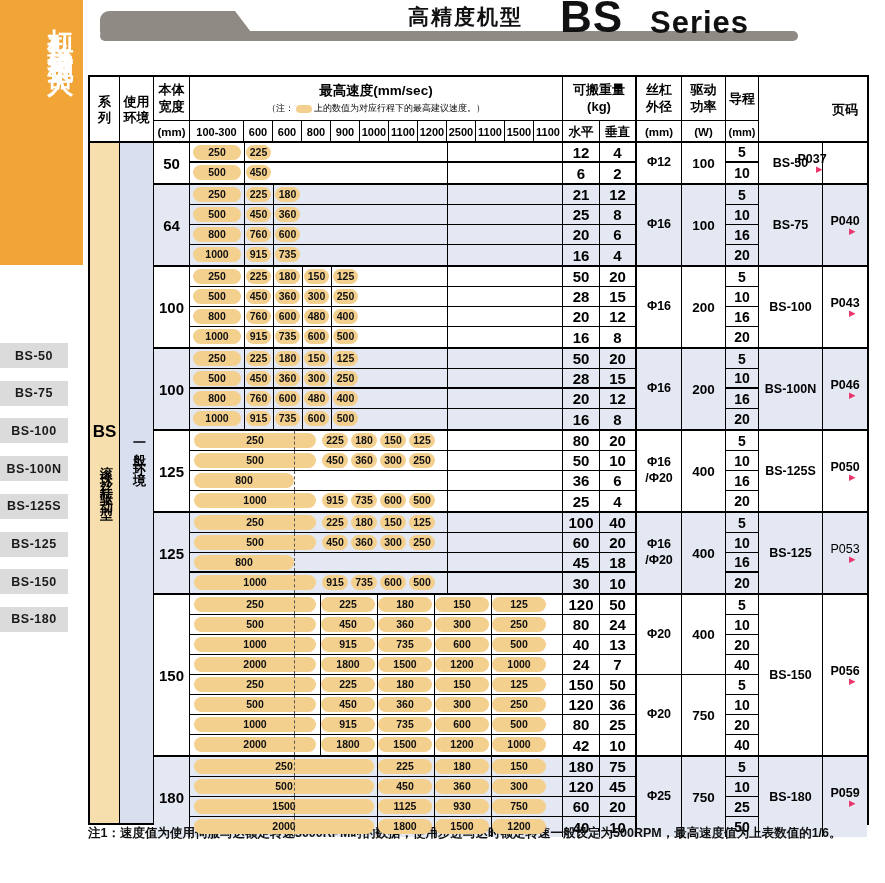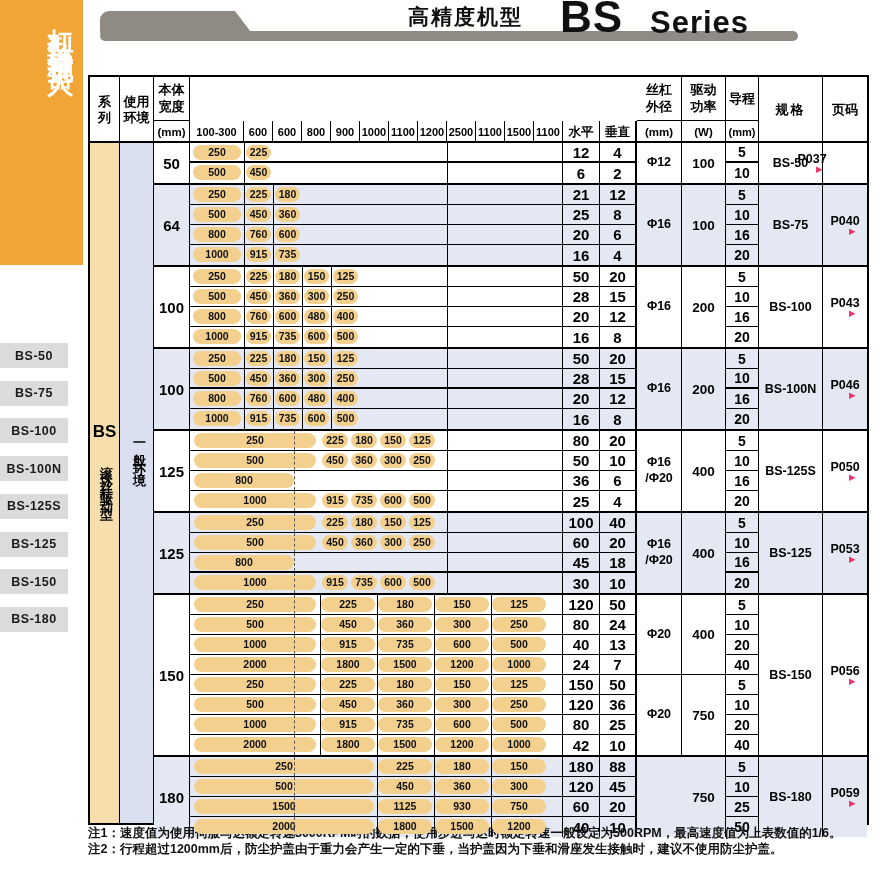--- a/index.html
+++ b/index.html
@@ -56,43 +56,52 @@
   </div>
 
 <div id="table-root">
     <div class="cell pre" style="left: 0px; top: 0px; width: 30px; height: 66px; border-right: 1px solid rgb(0, 0, 0); font-size: 13px; font-weight: bold;">系
 列</div>
     <div class="cell pre" style="left: 30px; top: 0px; width: 34px; height: 66px; border-right: 1px solid rgb(0, 0, 0); font-size: 13px; font-weight: bold;">使用
 环境</div>
     <div class="cell pre" style="left: 64px; top: 0px; width: 36px; height: 44px; border-right: 1px solid rgb(0, 0, 0); border-bottom: 1px solid rgb(0, 0, 0); font-size: 13px; font-weight: bold;">本体
 宽度</div>
     <div class="cell" style="left: 64px; top: 44px; width: 36px; height: 22px; border-right: 1px solid rgb(0, 0, 0); font-size: 11.5px; font-weight: bold;">(mm)</div>
+    <div class="cell" style="left: 100px; top: 0px; width: 373px; height: 44px; border-right: 1px solid rgb(0, 0, 0); border-bottom: 1px solid rgb(0, 0, 0); flex-direction: column;">
+      <div style="font-size: 13.5px; font-weight: bold;">最高速度(mm/sec)</div>
+      <div style="font-size: 9px; margin-top: 2px; display: flex; align-items: center;">
+        <div>（注：</div>
+        <div class="note-pill"></div>
+        <div>上的数值为对应行程下的最高建议速度。）</div>
+      </div>
+    </div>
     <div class="cell" style="left: 100px; top: 44px; width: 54px; height: 22px; border-right: 1px solid rgb(0, 0, 0); font-size: 11px; font-weight: bold;">100-300</div>
     <div class="cell" style="left: 154px; top: 44px; width: 29px; height: 22px; border-right: 1px solid rgb(0, 0, 0); font-size: 11px; font-weight: bold;">600</div>
     <div class="cell" style="left: 183px; top: 44px; width: 29px; height: 22px; border-right: 1px solid rgb(0, 0, 0); font-size: 11px; font-weight: bold;">600</div>
     <div class="cell" style="left: 212px; top: 44px; width: 29px; height: 22px; border-right: 1px solid rgb(0, 0, 0); font-size: 11px; font-weight: bold;">800</div>
     <div class="cell" style="left: 241px; top: 44px; width: 29px; height: 22px; border-right: 1px solid rgb(0, 0, 0); font-size: 11px; font-weight: bold;">900</div>
     <div class="cell" style="left: 270px; top: 44px; width: 29px; height: 22px; border-right: 1px solid rgb(0, 0, 0); font-size: 11px; font-weight: bold;">1000</div>
     <div class="cell" style="left: 299px; top: 44px; width: 29px; height: 22px; border-right: 1px solid rgb(0, 0, 0); font-size: 11px; font-weight: bold;">1100</div>
     <div class="cell" style="left: 328px; top: 44px; width: 29px; height: 22px; border-right: 1px solid rgb(0, 0, 0); font-size: 11px; font-weight: bold;">1200</div>
     <div class="cell" style="left: 357px; top: 44px; width: 29px; height: 22px; border-right: 1px solid rgb(0, 0, 0); font-size: 11px; font-weight: bold;">2500</div>
     <div class="cell" style="left: 386px; top: 44px; width: 29px; height: 22px; border-right: 1px solid rgb(0, 0, 0); font-size: 11px; font-weight: bold;">1100</div>
     <div class="cell" style="left: 415px; top: 44px; width: 29px; height: 22px; border-right: 1px solid rgb(0, 0, 0); font-size: 11px; font-weight: bold;">1500</div>
     <div class="cell" style="left: 444px; top: 44px; width: 29px; height: 22px; border-right: 1px solid rgb(0, 0, 0); font-size: 11px; font-weight: bold;">1100</div>
+    <div class="cell pre" style="left: 473px; top: 0px; width: 74px; height: 44px; border-right: 2px solid rgb(0, 0, 0); border-bottom: 1px solid rgb(0, 0, 0); font-size: 13px; font-weight: bold;">可搬重量
+(kg)</div>
     <div class="cell" style="left: 473px; top: 44px; width: 37px; height: 22px; border-right: 1px solid rgb(0, 0, 0); font-size: 12.5px; font-weight: bold;">水平</div>
     <div class="cell" style="left: 510px; top: 44px; width: 37px; height: 22px; border-right: 2px solid rgb(0, 0, 0); font-size: 12.5px; font-weight: bold;">垂直</div>
     <div class="cell pre" style="left: 547px; top: 0px; width: 45px; height: 44px; border-right: 1px solid rgb(0, 0, 0); border-bottom: 1px solid rgb(0, 0, 0); font-size: 13px; font-weight: bold;">丝杠
 外径</div>
     <div class="cell" style="left: 547px; top: 44px; width: 45px; height: 22px; border-right: 1px solid rgb(0, 0, 0); font-size: 11.5px; font-weight: bold;">(mm)</div>
     <div class="cell pre" style="left: 592px; top: 0px; width: 44px; height: 44px; border-right: 1px solid rgb(0, 0, 0); border-bottom: 1px solid rgb(0, 0, 0); font-size: 13px; font-weight: bold;">驱动
 功率</div>
     <div class="cell" style="left: 592px; top: 44px; width: 44px; height: 22px; border-right: 1px solid rgb(0, 0, 0); font-size: 11.5px; font-weight: bold;">(W)</div>
     <div class="cell" style="left: 636px; top: 0px; width: 33px; height: 44px; border-right: 1px solid rgb(0, 0, 0); border-bottom: 1px solid rgb(0, 0, 0); font-size: 13px; font-weight: bold;">导程</div>
     <div class="cell" style="left: 636px; top: 44px; width: 33px; height: 22px; border-right: 1px solid rgb(0, 0, 0); font-size: 11px; font-weight: bold;">(mm)</div>
-    <div class="cell" style="left: 669px; top: 0px; width: 64px; height: 66px; border-right: 1px solid rgb(0, 0, 0); font-size: 13px; font-weight: bold; letter-spacing: 2px;">规格</div>
     <div class="cell" style="left: 733px; top: 0px; width: 44px; height: 66px; font-size: 13px; font-weight: bold;">页码</div>
     <div style="position: absolute; left: 0px; top: 64px; width: 777px; height: 2px; background: rgb(0, 0, 0); z-index: 5;"></div>
     <div class="cell" style="left: 0px; top: 66px; width: 30px; height: 680px; border-right: 1px solid rgb(0, 0, 0); background: rgb(246, 223, 173); display: block;">
       <div style="position: absolute; left: 0px; top: 279px; width: 100%; text-align: center; font-size: 17px; font-weight: bold;">BS</div>
       <div class="vert" style="position: absolute; left: 7px; top: 312px; font-size: 13px; font-weight: bold; letter-spacing: 7px;">滚珠丝杠驱动型</div>
     </div>
     <div class="cell" style="left: 30px; top: 66px; width: 34px; height: 680px; border-right: 1px solid rgb(0, 0, 0); background: rgb(217, 223, 238); display: block;">
       <div class="vert" style="position: absolute; left: 10px; top: 292px; font-size: 13px; font-weight: bold; letter-spacing: 9px;">一般环境</div>
     </div>
     <div style="position: absolute; left: 64px; top: 66px; width: 713px; height: 40px; background: rgb(255, 255, 255); border-bottom: 2px solid rgb(0, 0, 0); box-sizing: content-box;">
@@ -411,21 +420,21 @@
         <div class="pill" style="left: 219px; width: 26px;">500</div>
       </div>
       <div class="cell" style="left: 409px; top: 60px; width: 37px; height: 20px; border-right: 1px solid rgb(0, 0, 0); font-size: 15px; font-weight: bold;">30</div>
       <div class="cell" style="left: 446px; top: 60px; width: 37px; height: 20px; border-right: 2px solid rgb(0, 0, 0); font-size: 15px; font-weight: bold;">10</div>
       <div class="cell" style="left: 572px; top: 60px; width: 33px; height: 20px; border-right: 1px solid rgb(0, 0, 0); font-size: 14px; font-weight: bold;">20</div>
       <div class="cell pre" style="left: 483px; top: 0px; width: 45px; height: 80px; border-right: 1px solid rgb(0, 0, 0); font-size: 12.5px; font-weight: bold;">Φ16
 /Φ20</div>
       <div class="cell" style="left: 528px; top: 0px; width: 44px; height: 80px; border-right: 1px solid rgb(0, 0, 0); font-size: 13.5px; font-weight: bold;">400</div>
       <div class="cell" style="left: 605px; top: 0px; width: 64px; height: 80px; border-right: 1px solid rgb(0, 0, 0); font-size: 12.5px; font-weight: bold;">BS-125</div>
       <div class="cell" style="left: 669px; top: 0px; width: 44px; height: 80px;">
-        <div style="position: relative; font-weight: bold; font-size: 12.5px; padding-bottom: 8px;">P053<div class="page-arrow">▶</div></div>
+        <div style="position: relative; font-weight: normal; font-size: 12.5px; padding-bottom: 8px;">P053<div class="page-arrow">▶</div></div>
       </div>
     </div>
     <div style="position: absolute; left: 64px; top: 518px; width: 713px; height: 160px; background: rgb(255, 255, 255); border-bottom: 2px solid rgb(0, 0, 0); box-sizing: content-box;">
       <div class="cell" style="left: 0px; top: 0px; width: 36px; height: 160px; border-right: 1px solid rgb(0, 0, 0); font-size: 15px; font-weight: bold;">150</div>
       <div class="cell" style="left: 36px; top: 0px; width: 373px; height: 20px; border-right: 1px solid rgb(0, 0, 0); border-bottom: 1px solid rgb(0, 0, 0); display: block; position: absolute;">
         <div class="vline" style="left: 130px;"></div>
         <div class="vline" style="left: 187px;"></div>
         <div class="vline" style="left: 244px;"></div>
         <div class="vline" style="left: 301px;"></div>
         <div class="dash" style="left: 104px;"></div>
@@ -558,21 +567,21 @@
         <div class="vline" style="left: 187px;"></div>
         <div class="vline" style="left: 244px;"></div>
         <div class="vline" style="left: 301px;"></div>
         <div class="dash" style="left: 104px;"></div>
         <div class="pill" style="left: 4px; width: 180px;">250</div>
         <div class="pill" style="left: 188px; width: 54px;">225</div>
         <div class="pill" style="left: 245px; width: 54px;">180</div>
         <div class="pill" style="left: 302px; width: 54px;">150</div>
       </div>
       <div class="cell" style="left: 409px; top: 0px; width: 37px; height: 20px; border-right: 1px solid rgb(0, 0, 0); border-bottom: 1px solid rgb(0, 0, 0); font-size: 15px; font-weight: bold;">180</div>
-      <div class="cell" style="left: 446px; top: 0px; width: 37px; height: 20px; border-right: 2px solid rgb(0, 0, 0); border-bottom: 1px solid rgb(0, 0, 0); font-size: 15px; font-weight: bold;">88</div>
+      <div class="cell" style="left: 446px; top: 0px; width: 37px; height: 20px; border-right: 2px solid rgb(0, 0, 0); border-bottom: 1px solid rgb(0, 0, 0); font-size: 15px; font-weight: bold;">75</div>
       <div class="cell" style="left: 572px; top: 0px; width: 33px; height: 20px; border-right: 1px solid rgb(0, 0, 0); border-bottom: 1px solid rgb(0, 0, 0); font-size: 14px; font-weight: bold;">5</div>
       <div class="cell" style="left: 36px; top: 20px; width: 373px; height: 20px; border-right: 1px solid rgb(0, 0, 0); border-bottom: 1px solid rgb(0, 0, 0); display: block; position: absolute;">
         <div class="vline" style="left: 187px;"></div>
         <div class="vline" style="left: 244px;"></div>
         <div class="vline" style="left: 301px;"></div>
         <div class="dash" style="left: 104px;"></div>
         <div class="pill" style="left: 4px; width: 180px;">500</div>
         <div class="pill" style="left: 188px; width: 54px;">450</div>
         <div class="pill" style="left: 245px; width: 54px;">360</div>
         <div class="pill" style="left: 302px; width: 54px;">300</div>
@@ -599,24 +608,24 @@
         <div class="vline" style="left: 301px;"></div>
         <div class="dash" style="left: 104px;"></div>
         <div class="pill" style="left: 4px; width: 180px;">2000</div>
         <div class="pill" style="left: 188px; width: 54px;">1800</div>
         <div class="pill" style="left: 245px; width: 54px;">1500</div>
         <div class="pill" style="left: 302px; width: 54px;">1200</div>
       </div>
       <div class="cell" style="left: 409px; top: 60px; width: 37px; height: 20px; border-right: 1px solid rgb(0, 0, 0); font-size: 15px; font-weight: bold;">40</div>
       <div class="cell" style="left: 446px; top: 60px; width: 37px; height: 20px; border-right: 2px solid rgb(0, 0, 0); font-size: 15px; font-weight: bold;">10</div>
       <div class="cell" style="left: 572px; top: 60px; width: 33px; height: 20px; border-right: 1px solid rgb(0, 0, 0); font-size: 14px; font-weight: bold;">50</div>
+      <div class="cell pre" style="left: 483px; top: 0px; width: 45px; height: 80px; border-right: 1px solid rgb(0, 0, 0); font-size: 12.5px; font-weight: bold;">Φ25</div>
       <div class="cell" style="left: 528px; top: 0px; width: 44px; height: 80px; border-right: 1px solid rgb(0, 0, 0); font-size: 13.5px; font-weight: bold;">750</div>
       <div class="cell" style="left: 605px; top: 0px; width: 64px; height: 80px; border-right: 1px solid rgb(0, 0, 0); font-size: 12.5px; font-weight: bold;">BS-180</div>
       <div class="cell" style="left: 669px; top: 0px; width: 44px; height: 80px;">
         <div style="position: relative; font-weight: bold; font-size: 12.5px; padding-bottom: 8px;">P059<div class="page-arrow">▶</div></div>
       </div>
     </div>
   </div>
 
 <div id="notes">
   <p>注1：速度值为使用伺服马达额定转速3000RPM时的数据，使用步进马达时额定转速一般设定为500RPM，最高速度值为上表数值的1/6。</p>
-  <p>注2：行程超过1200mm后，防尘护盖由于重力会产生一定的下垂，当护盖因为下垂和滑座发生接触时，建议不使用防尘护盖。</p>
 </div>
 
 </body></html>

